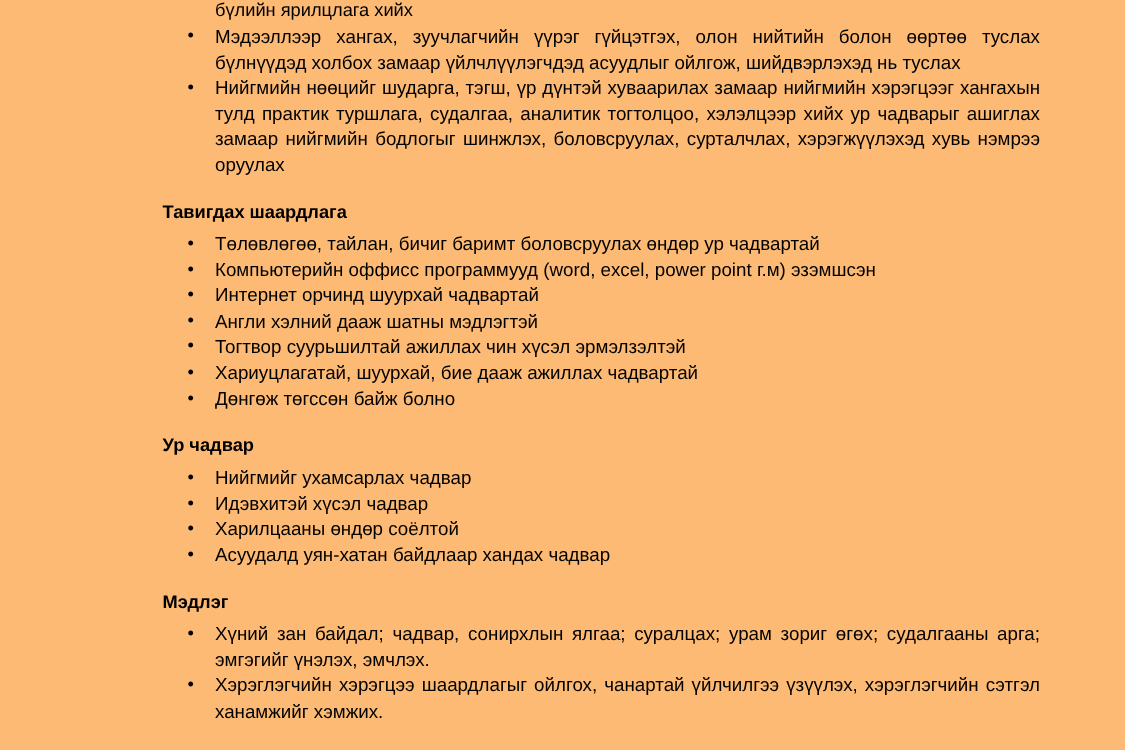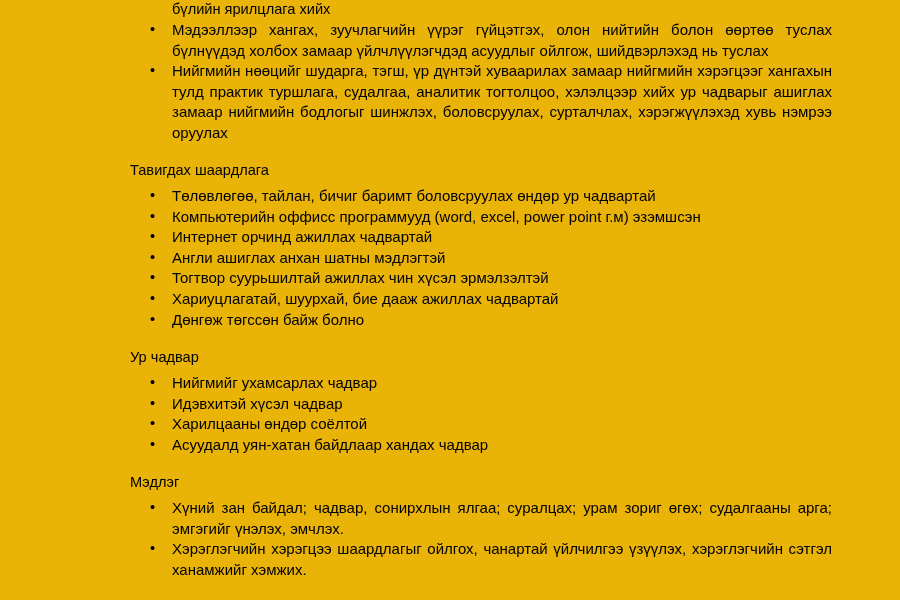--- a/index.html
+++ b/index.html
@@ -13,21 +13,21 @@
     overflow: hidden;
     font-family: "Liberation Sans", sans-serif;
     color: #000000;
   }
   .page {
     position: relative;
     width: 900px;
     height: 600px;
     box-sizing: border-box;
     padding: 0 62px 0 62px;
-    background: #eab308;
+    background: #fdba74;
   }
   .doc-body {
     padding-top: 0;
   }
   
   ul.bullets {
     list-style: none;
     margin: 0;
     padding: 0;
   }
@@ -52,21 +52,21 @@
   
   .cont-line {
     font-size: 14.6px;
     line-height: 1.37;
     padding-left: 110px;
     padding-right: 6px;
     text-align: justify;
   }
   h2.section {
     font-size: 14.6px;
-    font-weight: normal;
+    font-weight: bold;
     margin: 18px 0 6px 0;
     padding-left: 68px;
     line-height: 1.3;
   }
 </style>
 </head>
 <body>
 
 <div class="page">
   <div class="doc-body">
@@ -75,22 +75,22 @@
 
     <ul class="bullets">
       <li>Мэдээллээр хангах, зуучлагчийн үүрэг гүйцэтгэх, олон нийтийн болон өөртөө туслах бүлнүүдэд холбох замаар үйлчлүүлэгчдэд асуудлыг ойлгож, шийдвэрлэхэд нь туслах</li>
       <li>Нийгмийн нөөцийг шударга, тэгш, үр дүнтэй хуваарилах замаар нийгмийн хэрэгцээг хангахын тулд практик туршлага, судалгаа, аналитик тогтолцоо, хэлэлцээр хийх ур чадварыг ашиглах замаар нийгмийн бодлогыг шинжлэх, боловсруулах, сурталчлах, хэрэгжүүлэхэд хувь нэмрээ оруулах</li>
     </ul>
 
     <h2 class="section">Тавигдах шаардлага</h2>
     <ul class="bullets">
       <li>Төлөвлөгөө, тайлан, бичиг баримт боловсруулах өндөр ур чадвартай</li>
       <li>Компьютерийн оффисс программууд (word, excel, power point г.м) эзэмшсэн</li>
-      <li>Интернет орчинд ажиллах чадвартай</li>
-      <li>Англи ашиглах анхан шатны мэдлэгтэй</li>
+      <li>Интернет орчинд шуурхай чадвартай</li>
+      <li>Англи хэлний дааж шатны мэдлэгтэй</li>
       <li>Тогтвор суурьшилтай ажиллах чин хүсэл эрмэлзэлтэй</li>
       <li>Хариуцлагатай, шуурхай, бие дааж ажиллах чадвартай</li>
       <li>Дөнгөж төгссөн байж болно</li>
     </ul>
 
     <h2 class="section">Ур чадвар</h2>
     <ul class="bullets">
       <li>Нийгмийг ухамсарлах чадвар</li>
       <li>Идэвхитэй хүсэл чадвар</li>
       <li>Харилцааны өндөр соёлтой</li>

